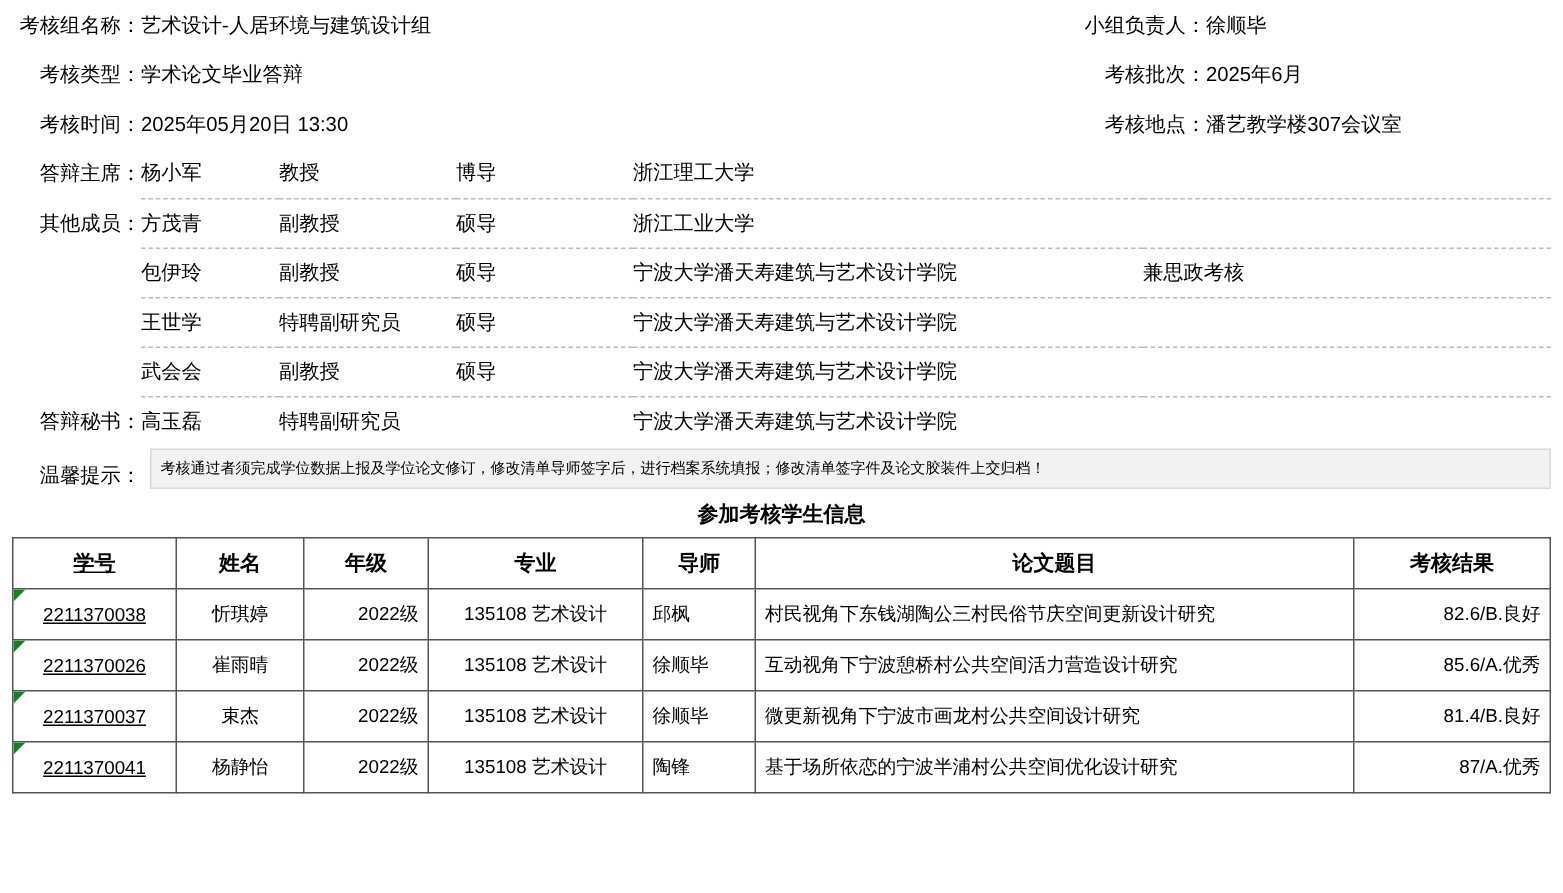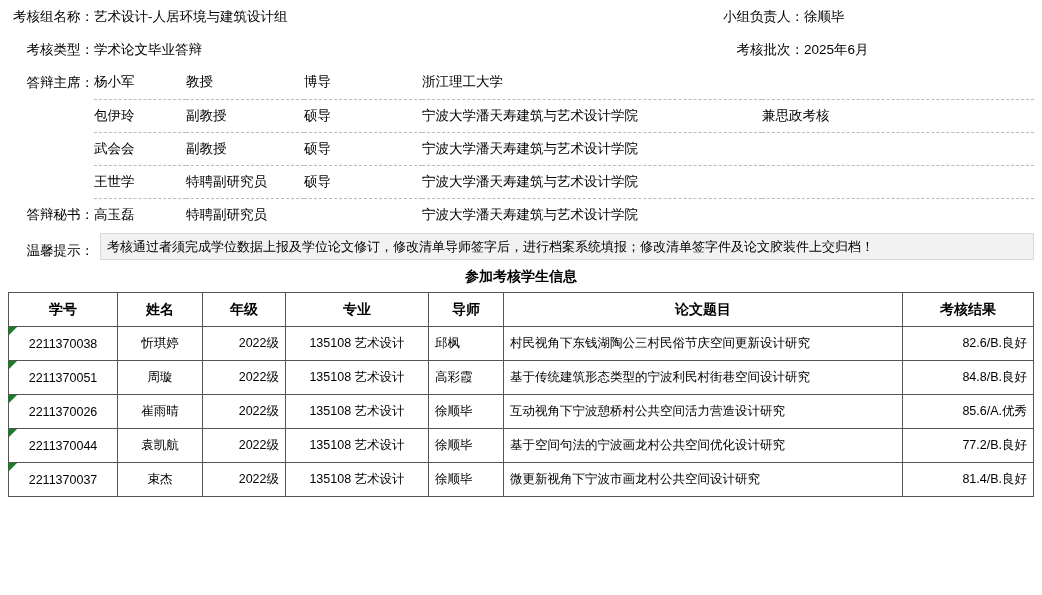--- a/index.html
+++ b/index.html
@@ -64,21 +64,21 @@
     white-space: nowrap;
     font-size: 13.5px;
     flex: none;
   }
   .tip-box {
     flex: 1 1 auto;
     background: #f2f2f2;
     border: 1px solid #d9d9d9;
     padding: 3px 6px;
     line-height: 19px;
-    font-size: 13px;
+    font-size: 10px;
   }
 
   
   .sec-title {
     text-align: center;
     font-size: 14px;
     font-weight: bold;
     margin: 8px 0 6px 0;
   }
   .stu-table {
@@ -93,21 +93,21 @@
     height: 33px;
     vertical-align: middle;
     white-space: nowrap;
     overflow: hidden;
   }
   .stu-table th {
     font-weight: bold;
     text-align: center;
     font-size: 14px;
   }
-  .c-id { width: 96px; text-align: center; }
+  .c-id { width: 96px; text-align: center; text-decoration: underline; }
   .c-name { width: 72px; text-align: center; }
   .c-grade { width: 70px; text-align: right; }
   .c-major { width: 130px; text-align: center; }
   .c-tutor { width: 62px; text-align: left; }
   .c-title { text-align: left; padding-left: 6px; }
   .c-result { width: 118px; text-align: right; padding-left: 6px; }
 
   .stu-table tbody tr td:first-child {
     position: relative;
   }
@@ -138,20 +138,26 @@
         <td class="lbl">考核组名称：</td>
         <td class="val">艺术设计-人居环境与建筑设计组</td>
         <td class="lbl">小组负责人：</td>
         <td class="val">徐顺毕</td>
       </tr>
       <tr class="hrow">
         <td class="lbl">考核类型：</td>
         <td class="val">学术论文毕业答辩</td>
         <td class="lbl">考核批次：</td>
         <td class="val">2025年6月</td>
+      </tr>
+      <tr class="hrow">
+        <td class="lbl">考核时间：</td>
+        <td class="val">2025年05月20日  13:30</td>
+        <td class="lbl">考核地点：</td>
+        <td class="val">潘艺教学楼307会议室</td>
       </tr>
     </tbody>
   </table>
 
   <table class="info-table">
     <colgroup>
       <col style="width:86px">
       <col style="width:92px">
       <col style="width:118px">
       <col style="width:118px">
@@ -161,43 +167,51 @@
     <tbody>
       <tr class="hrow row-sep">
         <td class="lbl" style="border-bottom:none">答辩主席：</td>
         <td class="val">杨小军</td>
         <td class="val">教授</td>
         <td class="val">博导</td>
         <td class="val">浙江理工大学</td>
         <td class="val"></td>
       </tr>
 
+      <tr class="hrow row-sep">
+        <td class="lbl" style="border-bottom:none">其他成员：</td>
+        <td class="val">方茂青</td>
+        <td class="val">副教授</td>
+        <td class="val">硕导</td>
+        <td class="val">浙江工业大学</td>
+        <td class="val"></td>
+      </tr>
 
       <tr class="hrow row-sep">
         <td class="lbl" style="border-bottom:none"></td>
         <td class="val">包伊玲</td>
         <td class="val">副教授</td>
         <td class="val">硕导</td>
         <td class="val">宁波大学潘天寿建筑与艺术设计学院</td>
         <td class="val">兼思政考核</td>
       </tr>
 
       <tr class="hrow row-sep">
         <td class="lbl" style="border-bottom:none"></td>
+        <td class="val">王世学</td>
+        <td class="val">特聘副研究员</td>
+        <td class="val">硕导</td>
+        <td class="val">宁波大学潘天寿建筑与艺术设计学院</td>
+        <td class="val"></td>
+      </tr>
+
+      <tr class="hrow row-sep">
+        <td class="lbl" style="border-bottom:none"></td>
         <td class="val">武会会</td>
         <td class="val">副教授</td>
-        <td class="val">硕导</td>
-        <td class="val">宁波大学潘天寿建筑与艺术设计学院</td>
-        <td class="val"></td>
-      </tr>
-
-      <tr class="hrow row-sep">
-        <td class="lbl" style="border-bottom:none"></td>
-        <td class="val">王世学</td>
-        <td class="val">特聘副研究员</td>
         <td class="val">硕导</td>
         <td class="val">宁波大学潘天寿建筑与艺术设计学院</td>
         <td class="val"></td>
       </tr>
 
       <tr class="hrow">
         <td class="lbl">答辩秘书：</td>
         <td class="val">高玉磊</td>
         <td class="val">特聘副研究员</td>
         <td class="val"></td>
@@ -230,51 +244,42 @@
       <tr>
         <td class="c-id"><span class="corner-mark"></span><span>2211370038</span></td>
         <td class="c-name">忻琪婷</td>
         <td class="c-grade">2022级</td>
         <td class="c-major">135108  艺术设计</td>
         <td class="c-tutor">邱枫</td>
         <td class="c-title">村民视角下东钱湖陶公三村民俗节庆空间更新设计研究</td>
         <td class="c-result">82.6/B.良好</td>
       </tr>
       <tr>
-        <td class="c-id"><span class="corner-mark"></span><span>2211370051</span></td>
-        <td class="c-name">周璇</td>
-        <td class="c-grade">2022级</td>
-        <td class="c-major">135108  艺术设计</td>
-        <td class="c-tutor">高彩霞</td>
-        <td class="c-title">基于传统建筑形态类型的宁波利民村街巷空间设计研究</td>
-        <td class="c-result">84.8/B.良好</td>
-      </tr>
-      <tr>
         <td class="c-id"><span class="corner-mark"></span><span>2211370026</span></td>
         <td class="c-name">崔雨晴</td>
         <td class="c-grade">2022级</td>
         <td class="c-major">135108  艺术设计</td>
         <td class="c-tutor">徐顺毕</td>
         <td class="c-title">互动视角下宁波憩桥村公共空间活力营造设计研究</td>
         <td class="c-result">85.6/A.优秀</td>
       </tr>
       <tr>
-        <td class="c-id"><span class="corner-mark"></span><span>2211370044</span></td>
-        <td class="c-name">袁凯航</td>
-        <td class="c-grade">2022级</td>
-        <td class="c-major">135108  艺术设计</td>
-        <td class="c-tutor">徐顺毕</td>
-        <td class="c-title">基于空间句法的宁波画龙村公共空间优化设计研究</td>
-        <td class="c-result">77.2/B.良好</td>
-      </tr>
-      <tr>
         <td class="c-id"><span class="corner-mark"></span><span>2211370037</span></td>
         <td class="c-name">束杰</td>
         <td class="c-grade">2022级</td>
         <td class="c-major">135108  艺术设计</td>
         <td class="c-tutor">徐顺毕</td>
         <td class="c-title">微更新视角下宁波市画龙村公共空间设计研究</td>
         <td class="c-result">81.4/B.良好</td>
       </tr>
+      <tr>
+        <td class="c-id"><span class="corner-mark"></span><span>2211370041</span></td>
+        <td class="c-name">杨静怡</td>
+        <td class="c-grade">2022级</td>
+        <td class="c-major">135108  艺术设计</td>
+        <td class="c-tutor">陶锋</td>
+        <td class="c-title">基于场所依恋的宁波半浦村公共空间优化设计研究</td>
+        <td class="c-result">87/A.优秀</td>
+      </tr>
     </tbody>
   </table>
 
 </div>
 
 </body></html>

